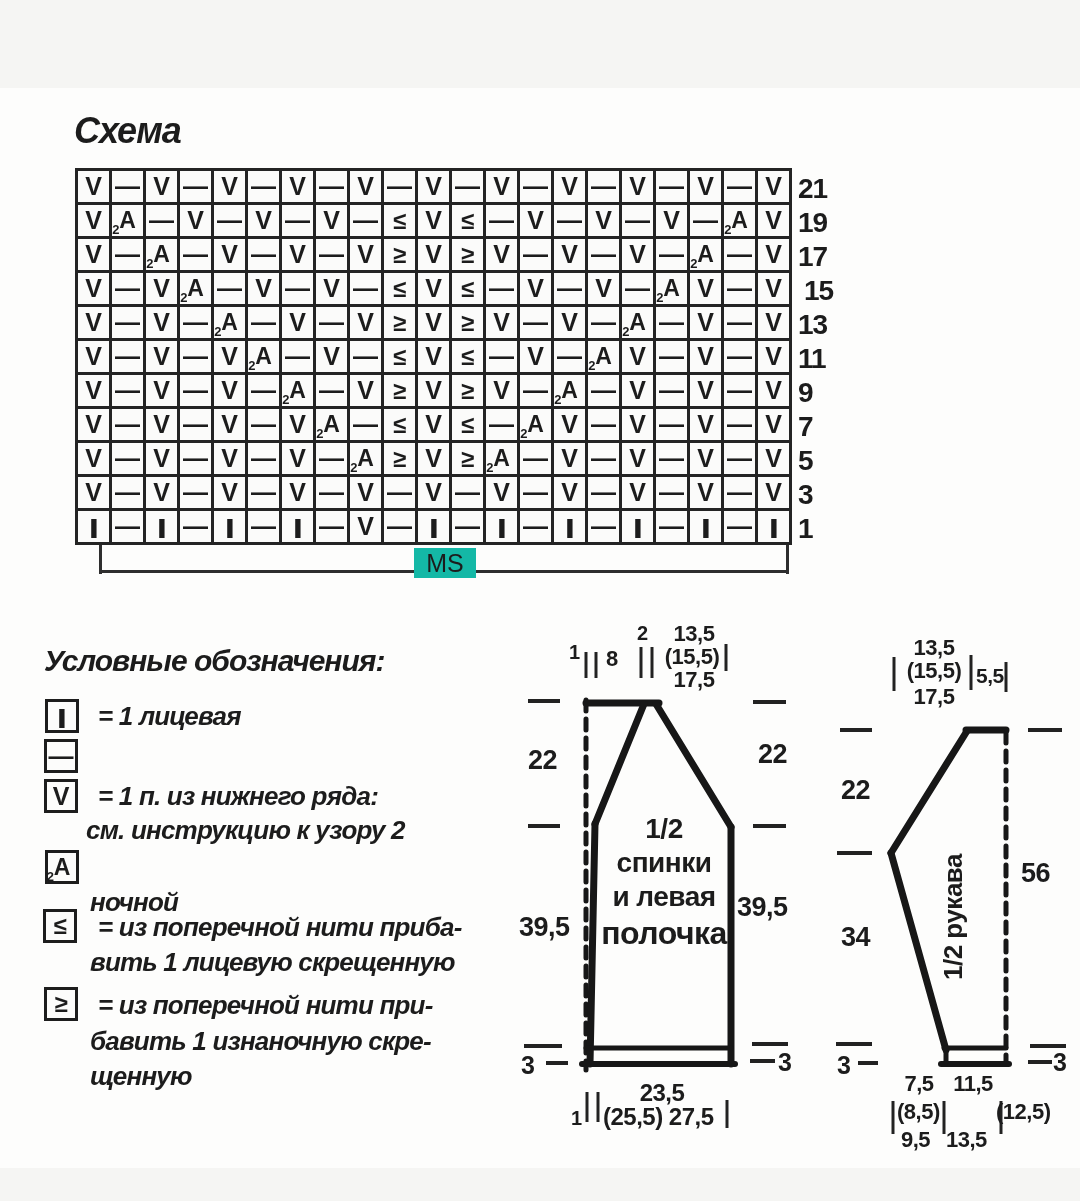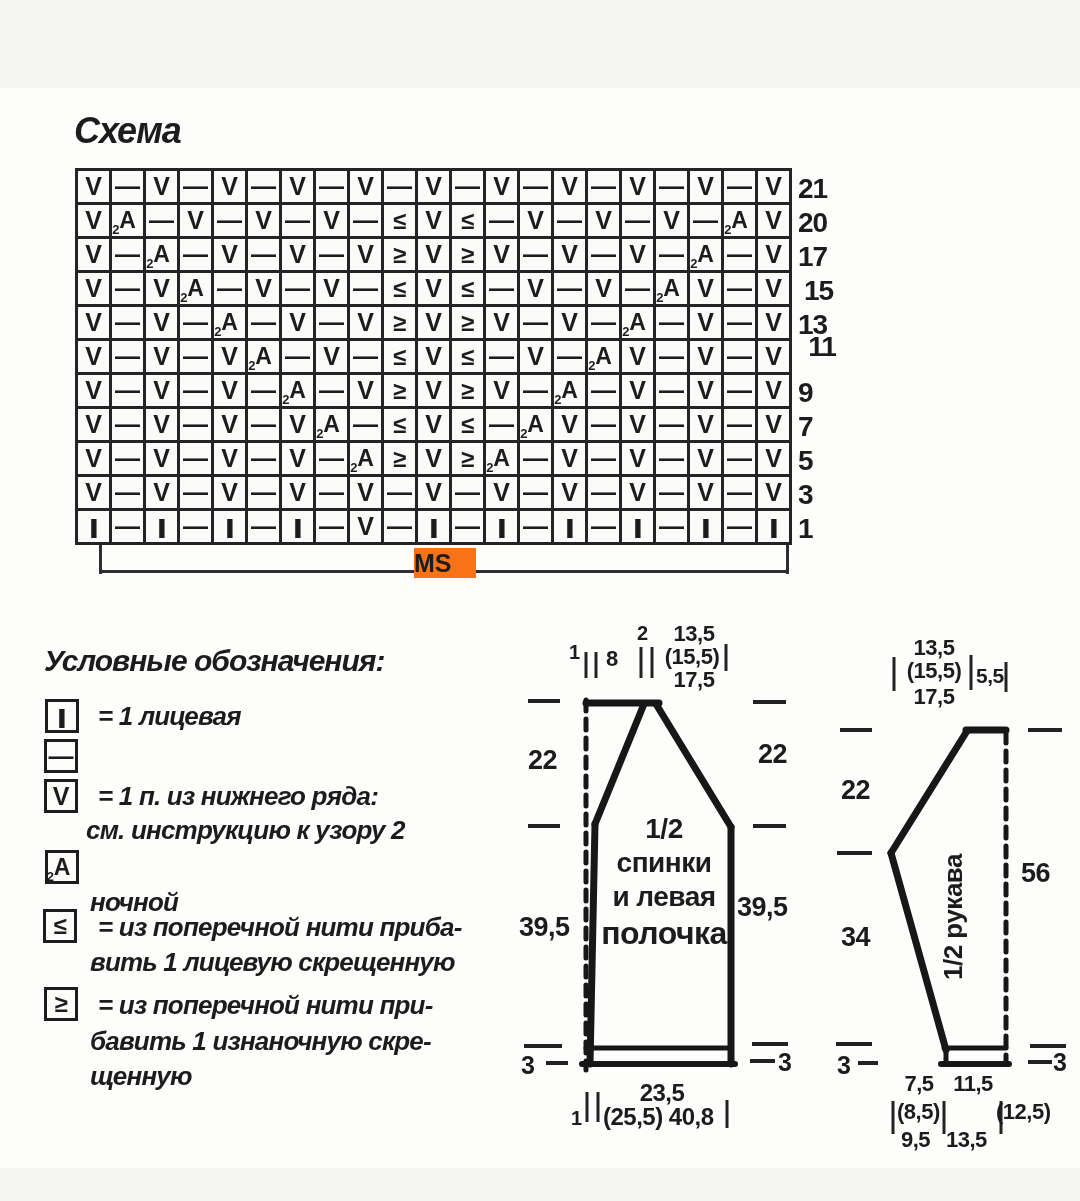--- a/index.html
+++ b/index.html
@@ -22,22 +22,22 @@
   .g-K{font-size:21px;transform:scaleX(2);}
   .g-L,.g-G{font-size:24px;}
   .a2{position:relative;font-weight:bold;font-size:23px;line-height:1;}
   .a2 i{position:absolute;left:-7px;bottom:-4px;font-size:13px;font-style:normal;}
 
   .rownum{position:absolute;left:798px;width:48px;height:34px;font-weight:bold;font-size:28px;
           line-height:34px;letter-spacing:-1px;}
 
   
   .line{position:absolute;background:#2e2e2e;}
-  .ms-label{position:absolute;left:414px;top:548px;width:62px;height:30px;background:#f97316;
-            text-align:left;font-size:25px;font-weight:bold;line-height:30px;}
+  .ms-label{position:absolute;left:414px;top:548px;width:62px;height:30px;background:#14b8a6;
+            text-align:center;font-size:25px;font-weight:normal;line-height:30px;}
 
   
   .sym-box{position:absolute;width:34px;height:34px;border:3px solid #1d1d1d;box-sizing:border-box;
            display:flex;align-items:center;justify-content:center;background:#fcfcfb;}
   .ltext{position:absolute;font-style:italic;font-weight:bold;font-size:26px;letter-spacing:-0.8px;white-space:nowrap;}
 
   
   .dim{position:absolute;font-weight:bold;letter-spacing:-0.5px;white-space:nowrap;}
   .ctr{text-align:center;}
   .rot{writing-mode:vertical-rl;transform:rotate(180deg);}
@@ -740,25 +740,25 @@
       </div>
       <div class="cell">
         <span class="g g-P">—</span>
       </div>
       <div class="cell">
         <span class="g g-K">|</span>
       </div>
     </div>
   <div id="rownums">
       <div class="rownum" style="top: 172px;">21</div>
-      <div class="rownum" style="top: 206px;">20</div>
+      <div class="rownum" style="top: 206px;">19</div>
       <div class="rownum" style="top: 240px;">17</div>
       <div class="rownum" style="top: 274px; margin-left: 6px;">15</div>
       <div class="rownum" style="top: 308px;">13</div>
-      <div class="rownum" style="top: 330px; text-align: center;">11</div>
+      <div class="rownum" style="top: 342px;">11</div>
       <div class="rownum" style="top: 376px;">9</div>
       <div class="rownum" style="top: 410px;">7</div>
       <div class="rownum" style="top: 444px;">5</div>
       <div class="rownum" style="top: 478px;">3</div>
       <div class="rownum" style="top: 512px;">1</div>
     </div>
 
   <div class="line" style="left:99px;top:545px;width:3px;height:29px;"></div>
   <div class="line" style="left:99px;top:570px;width:690px;height:3px;"></div>
   <div class="line" style="left:786px;top:545px;width:3px;height:29px;"></div>
@@ -861,21 +861,21 @@
   <div class="dim ctr" style="left:653px;top:644px;width:78px;font-size:22px;">(15,5)</div>
   <div class="dim ctr" style="left:655px;top:667px;width:78px;font-size:22px;">17,5</div>
   <div class="dim" style="left:528px;top:745px;font-size:27px;">22</div>
   <div class="dim" style="left:758px;top:739px;font-size:27px;">22</div>
   <div class="dim" style="left:737px;top:892px;font-size:27px;">39,5</div>
   <div class="dim" style="left:519px;top:912px;font-size:27px;">39,5</div>
   <div class="dim" style="left:521px;top:1051px;font-size:25px;">3</div>
   <div class="dim" style="left:778px;top:1048px;font-size:25px;">3</div>
   <div class="dim" style="left:571px;top:1107px;font-size:20px;">1</div>
   <div class="dim ctr" style="left:622px;top:1079px;width:80px;font-size:24px;">23,5</div>
-  <div class="dim" style="left:603px;top:1103px;font-size:24px;">(25,5) 40,8</div>
+  <div class="dim" style="left:603px;top:1103px;font-size:24px;">(25,5) 27,5</div>
   <div class="dim ctr" style="left:598px;top:813px;width:132px;font-size:28px;">1/2</div>
   <div class="dim ctr" style="left:598px;top:847px;width:132px;font-size:28px;">спинки</div>
   <div class="dim ctr" style="left:598px;top:881px;width:132px;font-size:28px;">и левая</div>
   <div class="dim ctr" style="left:598px;top:915px;width:132px;font-size:32px;">полочка</div>
 
   <div class="dim ctr" style="left:901px;top:635px;width:66px;font-size:22px;">13,5</div>
   <div class="dim ctr" style="left:899px;top:658px;width:70px;font-size:22px;">(15,5)</div>
   <div class="dim ctr" style="left:901px;top:684px;width:66px;font-size:22px;">17,5</div>
   <div class="dim" style="left:976px;top:664px;font-size:21px;">5,5</div>
   <div class="dim" style="left:841px;top:775px;font-size:27px;">22</div>

